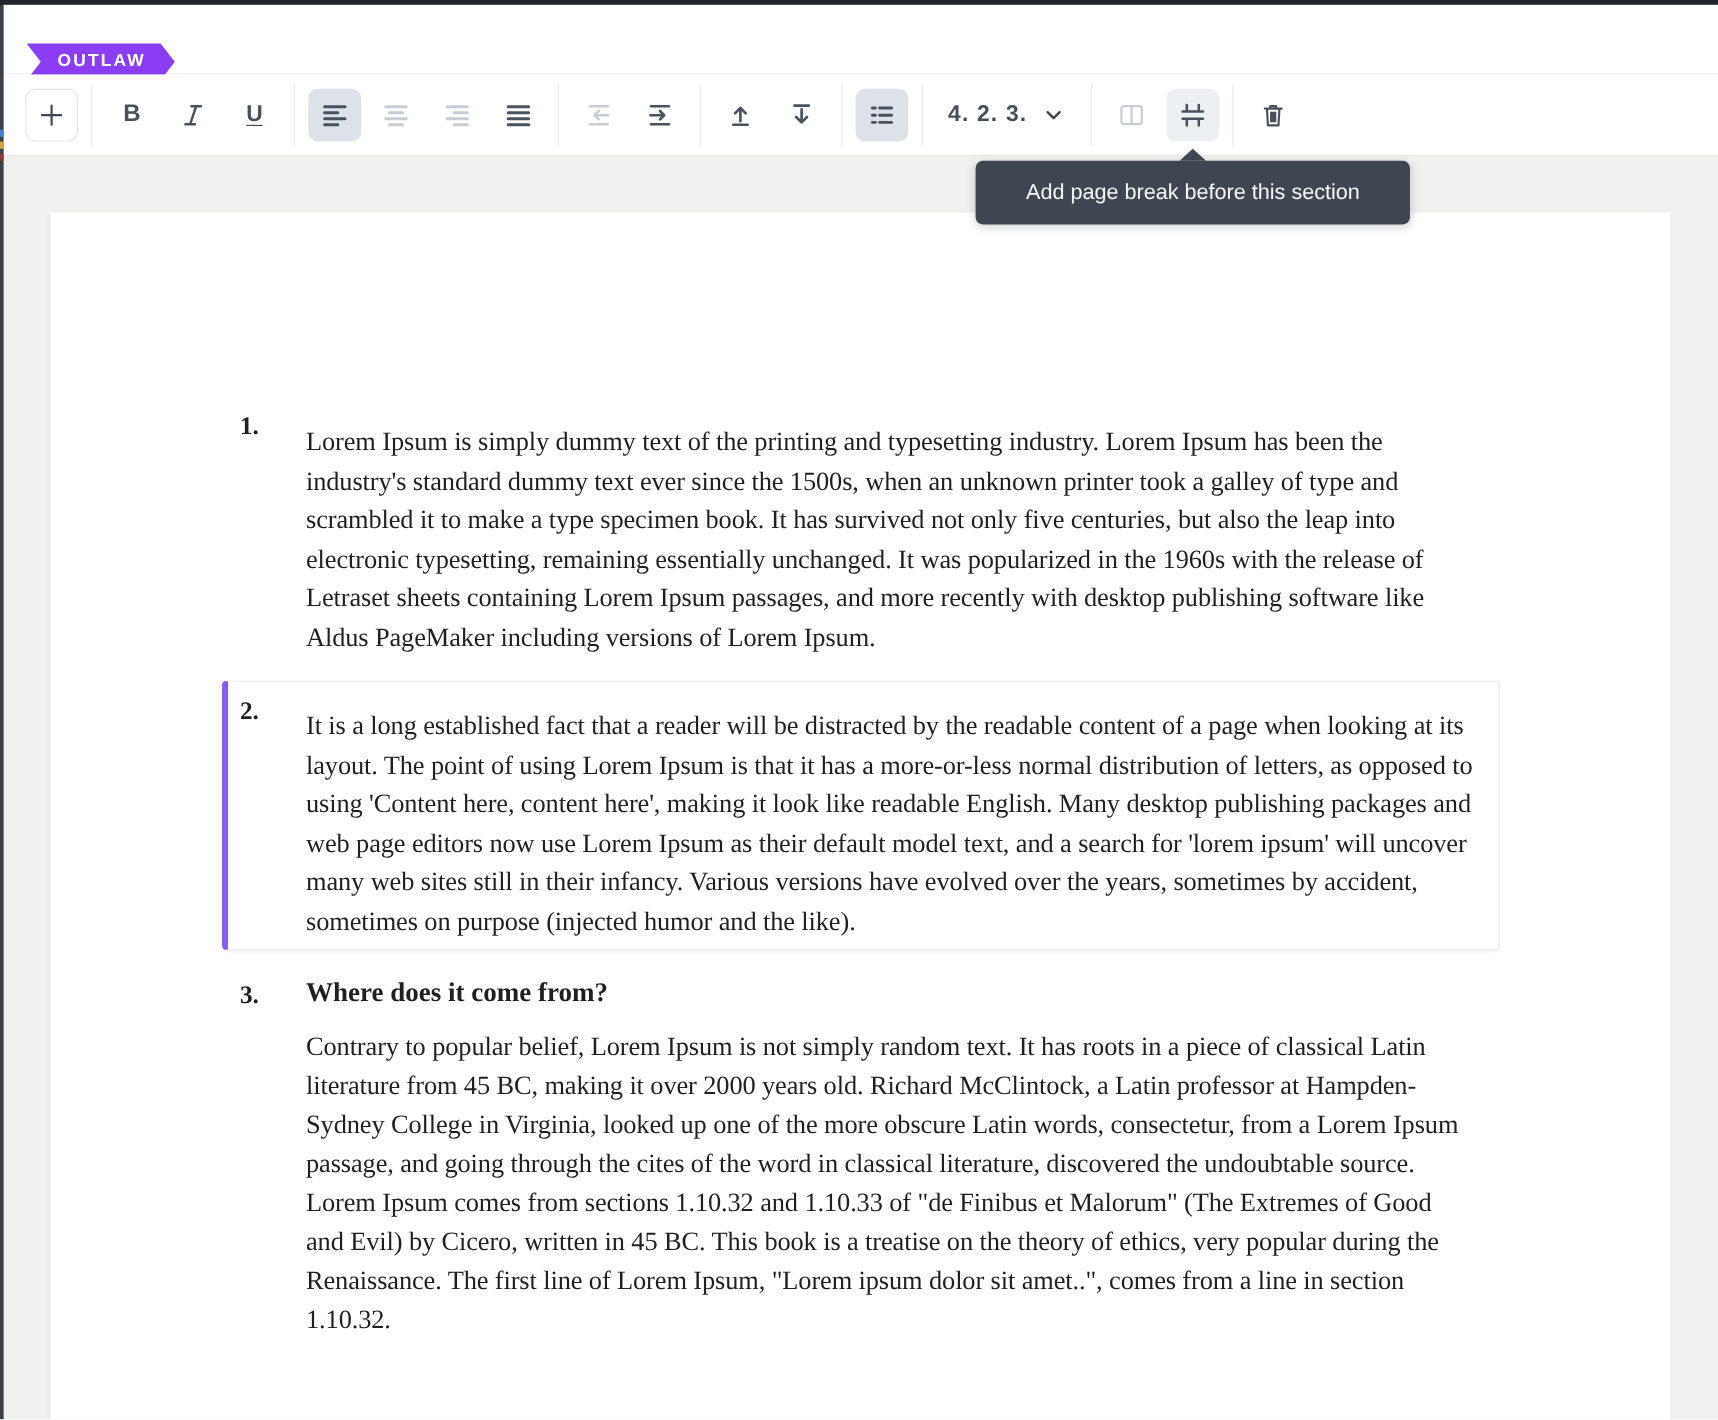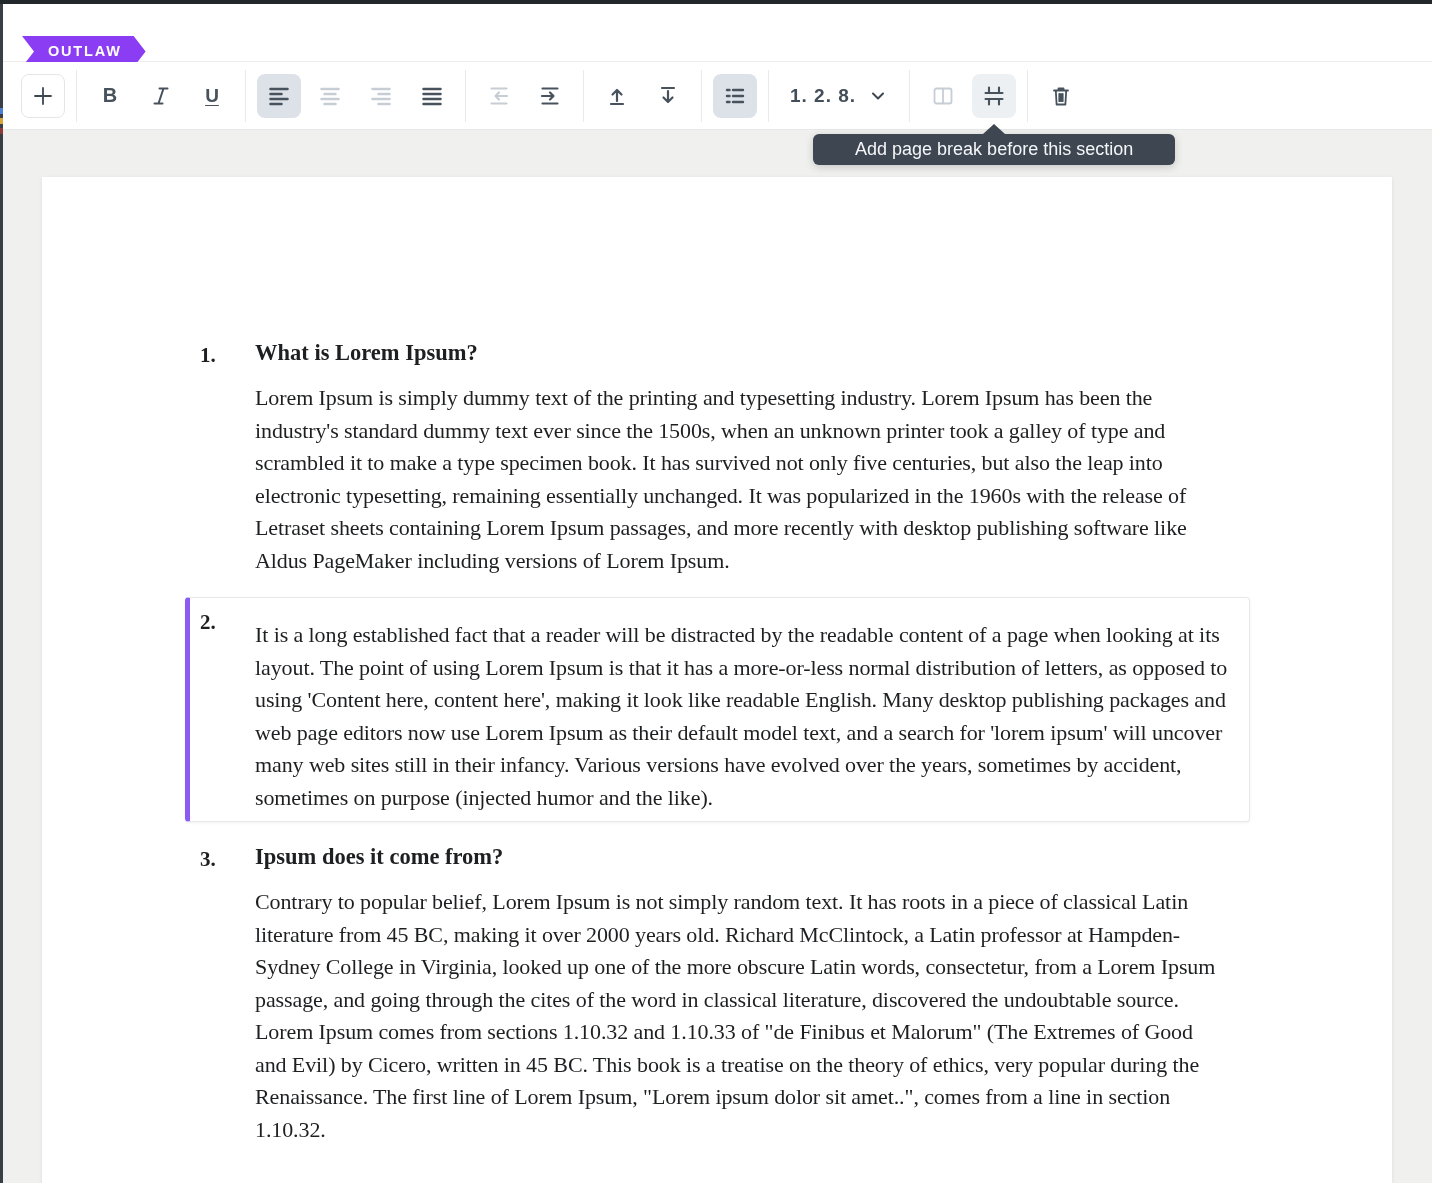--- a/index.html
+++ b/index.html
@@ -29,21 +29,21 @@
   .sep{width:1px;height:52px;background:#e7e9eb;margin:0 11px 0 4px;flex:none;}
   .tbtn svg{display:block;}
   .bold-label{font-size:20px;font-weight:800;font-family:"Liberation Sans",sans-serif;}
   .underline-label{font-size:19px;font-weight:700;text-decoration:underline;text-underline-offset:3px;}
   .numbering{width:auto;padding:0 10px;gap:12px;color:#434e58;font-weight:700;
              font-size:19px;letter-spacing:1px;}
   .numbering span{white-space:nowrap;}
 
   .tooltip{position:absolute;top:60px;left:50%;transform:translateX(-50%);width:322px;
            background:#3d4651;color:#f5f6f8;border-radius:6px;font-size:18px;line-height:31px;
-           text-align:center;padding:0 20px;font-weight:400;z-index:100;cursor:default;
+           text-align:center;padding:11px 20px;font-weight:400;z-index:100;cursor:default;
            box-shadow:0 2px 8px rgba(0,0,0,.18);font-family:"Liberation Sans",sans-serif;}
   .tooltip::before{content:"";position:absolute;top:-10px;left:50%;margin-left:-11px;
            border-left:11px solid transparent;border-right:11px solid transparent;
            border-bottom:10px solid #3d4651;}
 
   .canvas{position:absolute;top:130px;left:0;right:0;bottom:0;background:#f0f0ee;}
   .page{position:absolute;left:42px;top:47px;width:1350px;height:1100px;background:#fff;
         box-shadow:0 1px 4px rgba(0,0,0,.08);
         font-family:"Liberation Serif","DejaVu Serif",serif;color:#1e1f21;}
   .sections{position:absolute;left:143px;top:153px;width:1065px;}
@@ -167,21 +167,21 @@
       <span>
         <svg width="24" height="24" viewBox="0 0 24 24" fill="none" stroke="currentColor" stroke-width="2.4" stroke-linecap="round">
             <path d="M4 6h2.5M10 6h10M4 12h2.5M10 12h10M4 18h2.5M10 18h10"></path>
           </svg>
       </span>
     </button>
 
     <div class="sep"></div>
 
     <button class="tbtn numbering">
-      <span>1. 2. 8.</span>
+      <span>4. 2. 3.</span>
       <span>
         <svg width="20" height="20" viewBox="0 0 24 24" fill="none" stroke="#3d4752" stroke-width="2.4" stroke-linecap="round" stroke-linejoin="round">
             <path d="m6 9 6 6 6-6"></path>
           </svg>
       </span>
     </button>
 
     <div class="sep"></div>
 
     <button class="tbtn disabled">
@@ -213,36 +213,35 @@
     </button>
   </div>
 
   <div class="canvas">
     <div class="page">
       <div class="sections">
 
         <div class="section">
           <div class="sec-num">1.</div>
           <div class="sec-content">
-            <div class="sec-title">What is Lorem Ipsum?</div>
             <div class="sec-body">Lorem Ipsum is simply dummy text of the printing and typesetting industry. Lorem Ipsum has been the industry's standard dummy text ever since the 1500s, when an unknown printer took a galley of type and scrambled it to make a type specimen book. It has survived not only five centuries, but also the leap into electronic typesetting, remaining essentially unchanged. It was popularized in the 1960s with the release of Letraset sheets containing Lorem Ipsum passages, and more recently with desktop publishing software like Aldus PageMaker including versions of Lorem Ipsum.</div>
           </div>
         </div>
 
         <div class="section selected">
           <div class="sec-num">2.</div>
           <div class="sec-content">
             <div class="sec-body">It is a long established fact that a reader will be distracted by the readable content of a page when looking at its layout. The point of using Lorem Ipsum is that it has a more-or-less normal distribution of letters, as opposed to using 'Content here, content here', making it look like readable English. Many desktop publishing packages and web page editors now use Lorem Ipsum as their default model text, and a search for 'lorem ipsum' will uncover many web sites still in their infancy. Various versions have evolved over the years, sometimes by accident, sometimes on purpose (injected humor and the like).</div>
           </div>
         </div>
 
         <div class="section">
           <div class="sec-num">3.</div>
           <div class="sec-content">
-            <div class="sec-title">Ipsum does it come from?</div>
+            <div class="sec-title">Where does it come from?</div>
             <div class="sec-body">Contrary to popular belief, Lorem Ipsum is not simply random text. It has roots in a piece of classical Latin literature from 45 BC, making it over 2000 years old. Richard McClintock, a Latin professor at Hampden-Sydney College in Virginia, looked up one of the more obscure Latin words, consectetur, from a Lorem Ipsum passage, and going through the cites of the word in classical literature, discovered the undoubtable source. Lorem Ipsum comes from sections 1.10.32 and 1.10.33 of "de Finibus  et Malorum" (The Extremes of Good and Evil) by Cicero, written in 45 BC. This book is a treatise on the theory of ethics, very popular during the Renaissance. The first line of Lorem Ipsum, "Lorem ipsum dolor sit amet..", comes from a line in section 1.10.32.</div>
           </div>
         </div>
 
       </div>
     </div>
   </div>
 </div>
 
 </body></html>

